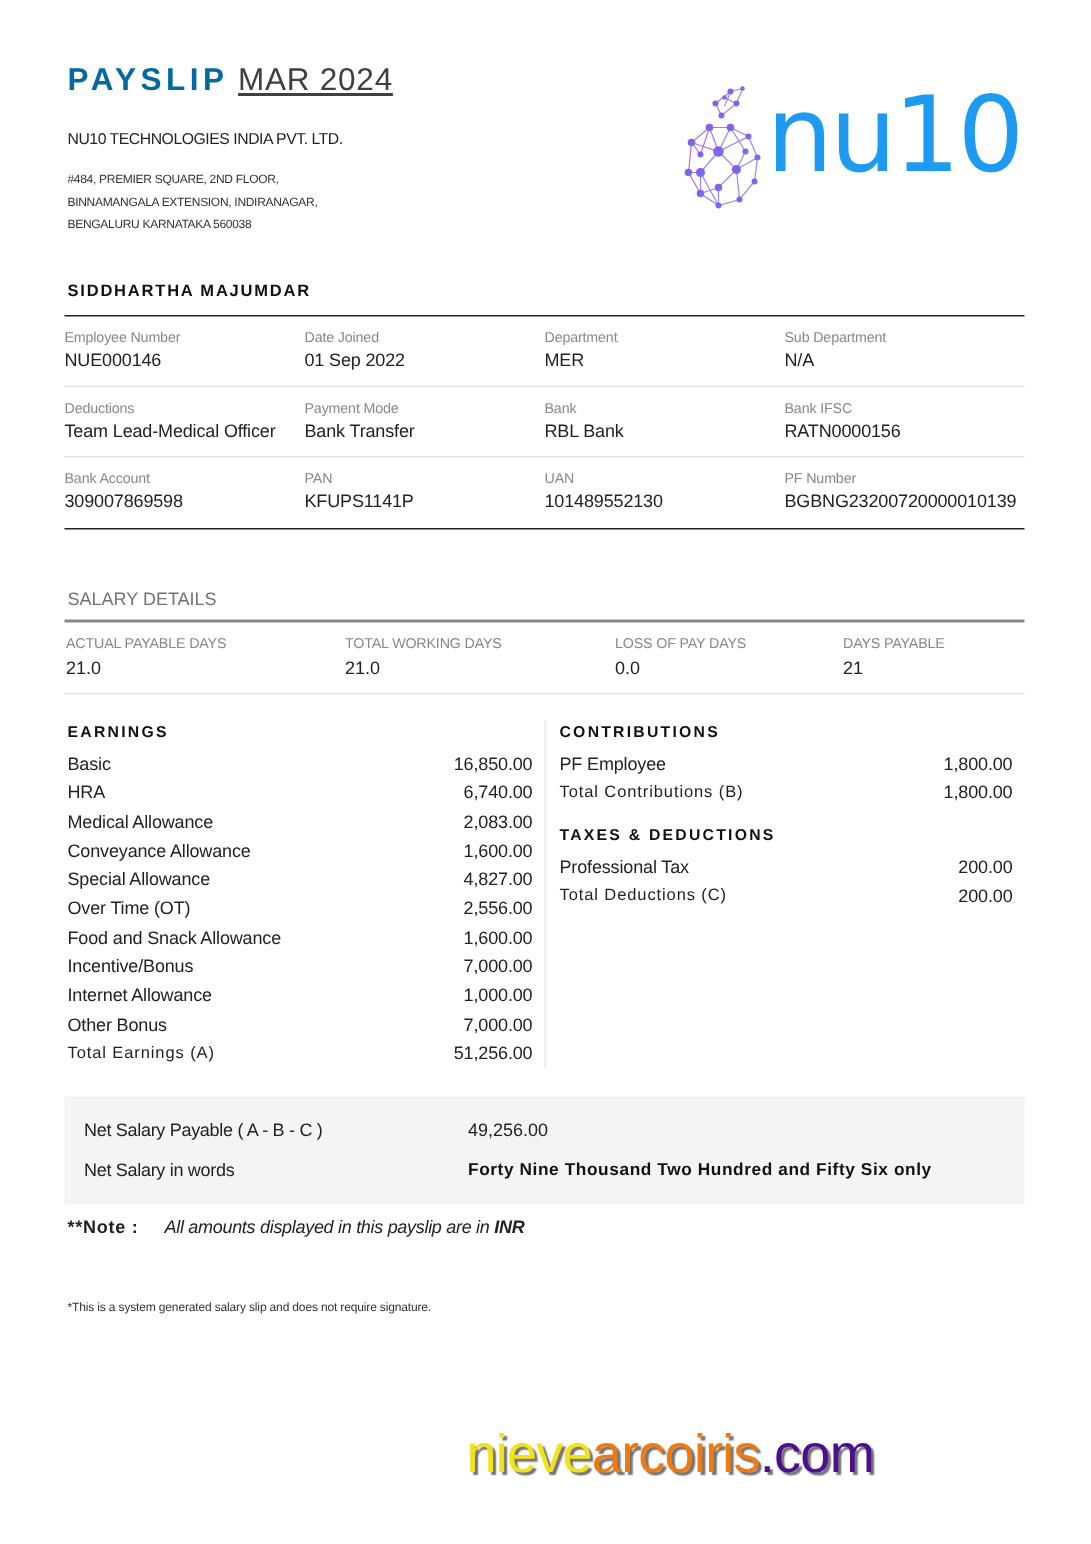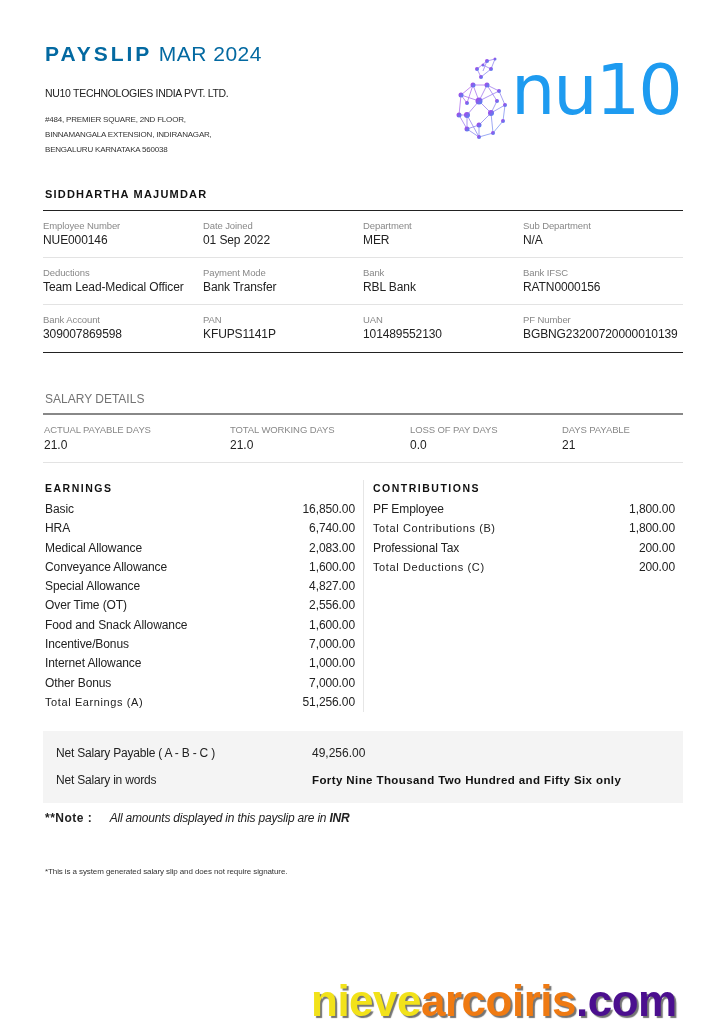--- a/index.html
+++ b/index.html
@@ -1,20 +1,20 @@
 <!DOCTYPE html>
 <html><head>
 <meta charset="utf-8">
 <style>
   html, body { margin:0; padding:0; background:#fff; }
   body { width:727px; height:1029px; position:relative; overflow:hidden; font-family:"Liberation Sans", sans-serif; color:#222; }
   .abs { position:absolute; }
   .title { left:45px; top:42px; font-size:21px; letter-spacing:0.5px; }
   .title b { font-weight:bold; letter-spacing:3px; color:#0369a1; }
-  .title span.month { color:#0369a1; font-weight:normal; }
+  .title span.month { color:#404040; font-weight:normal;text-decoration:underline; }
   .company { left:45px; top:87px; font-size:10.5px; color:#222; letter-spacing:-0.3px; }
   .addr { left:45px; top:112px; font-size:8px; color:#333; line-height:15px; letter-spacing:-0.2px; }
   .logo { left:453px; top:55px; width:250px; height:90px; }
   .logo-text { position:absolute; left:58px; top:-6px; font-size:70px; color:#1e9bf0; font-family:"DejaVu Sans", sans-serif; letter-spacing:-2px; font-weight:normal; }
   .emp-name { left:45px; top:188px; font-size:11px; font-weight:bold; letter-spacing:1.2px; color:#111; }
   .hr-dark { left:43px; width:640px; height:1.2px; background:#222; }
   .hr-light { left:43px; width:640px; height:1px; background:#e3e3e3; }
   .grid-row { left:43px; width:640px; display:flex; }
   .cell { width:160px; }
   .lbl { font-size:9.5px; color:#888; margin-bottom:2px; letter-spacing:-0.1px; }
@@ -32,21 +32,21 @@
   .vdiv { left:363px; top:480px; width:1px; height:232px; background:#e6e6e6; }
   .contrib { left:373px; top:482px; width:302px; }
   .net-box { left:43px; top:731px; width:640px; height:72px; background:#f4f4f4; }
   .net-row { position:absolute; left:13px; font-size:12px; color:#222; letter-spacing:-0.2px; }
   .net-val { position:absolute; left:269px; font-size:12px; color:#222; }
   .net-words { position:absolute; left:269px; font-size:11.5px; font-weight:bold; letter-spacing:0.4px; color:#111; }
   .note { left:45px; top:811px; font-size:12px; color:#222; }
   .note .nk { font-weight:bold; letter-spacing:0.5px; }
   .note .nt { font-style:italic; margin-left:14px; letter-spacing:-0.2px; }
   .disclaimer { left:45px; top:867px; font-size:8px; color:#333; letter-spacing:-0.1px; }
-  .watermark { left:311px; top:976px; font-size:44px; font-weight:bold; font-family:"Liberation Sans", sans-serif; letter-spacing:-0.5px; text-shadow:2px 2px 1px rgba(0,0,0,0.55); }
+  .watermark { left:311px; top:948px; font-size:36px; font-weight:normal; font-family:"Liberation Sans", sans-serif; letter-spacing:-0.5px; text-shadow:2px 2px 1px rgba(0,0,0,0.55); }
 </style>
 </head>
 <body>
 
 <div class="abs title">
   <b>PAYSLIP</b>
   <span class="month">MAR 2024</span>
 </div>
 <div class="abs company">NU10 TECHNOLOGIES INDIA PVT. LTD.</div>
 <div class="abs addr">
@@ -234,20 +234,21 @@
 <div class="abs contrib">
   <div class="col-head" style="margin-bottom:6px">CONTRIBUTIONS</div>
   <div class="line-item">
       <span>PF Employee</span>
       <span>1,800.00</span>
     </div>
   <div class="line-item total">
       <span class="li-label">Total Contributions (B)</span>
       <span>1,800.00</span>
     </div>
+  <div class="col-head" style="margin-top:12px;margin-bottom:6px">TAXES &amp; DEDUCTIONS</div>
   <div class="line-item">
       <span>Professional Tax</span>
       <span>200.00</span>
     </div>
   <div class="line-item total">
       <span class="li-label">Total Deductions (C)</span>
       <span>200.00</span>
     </div>
 </div>
 

